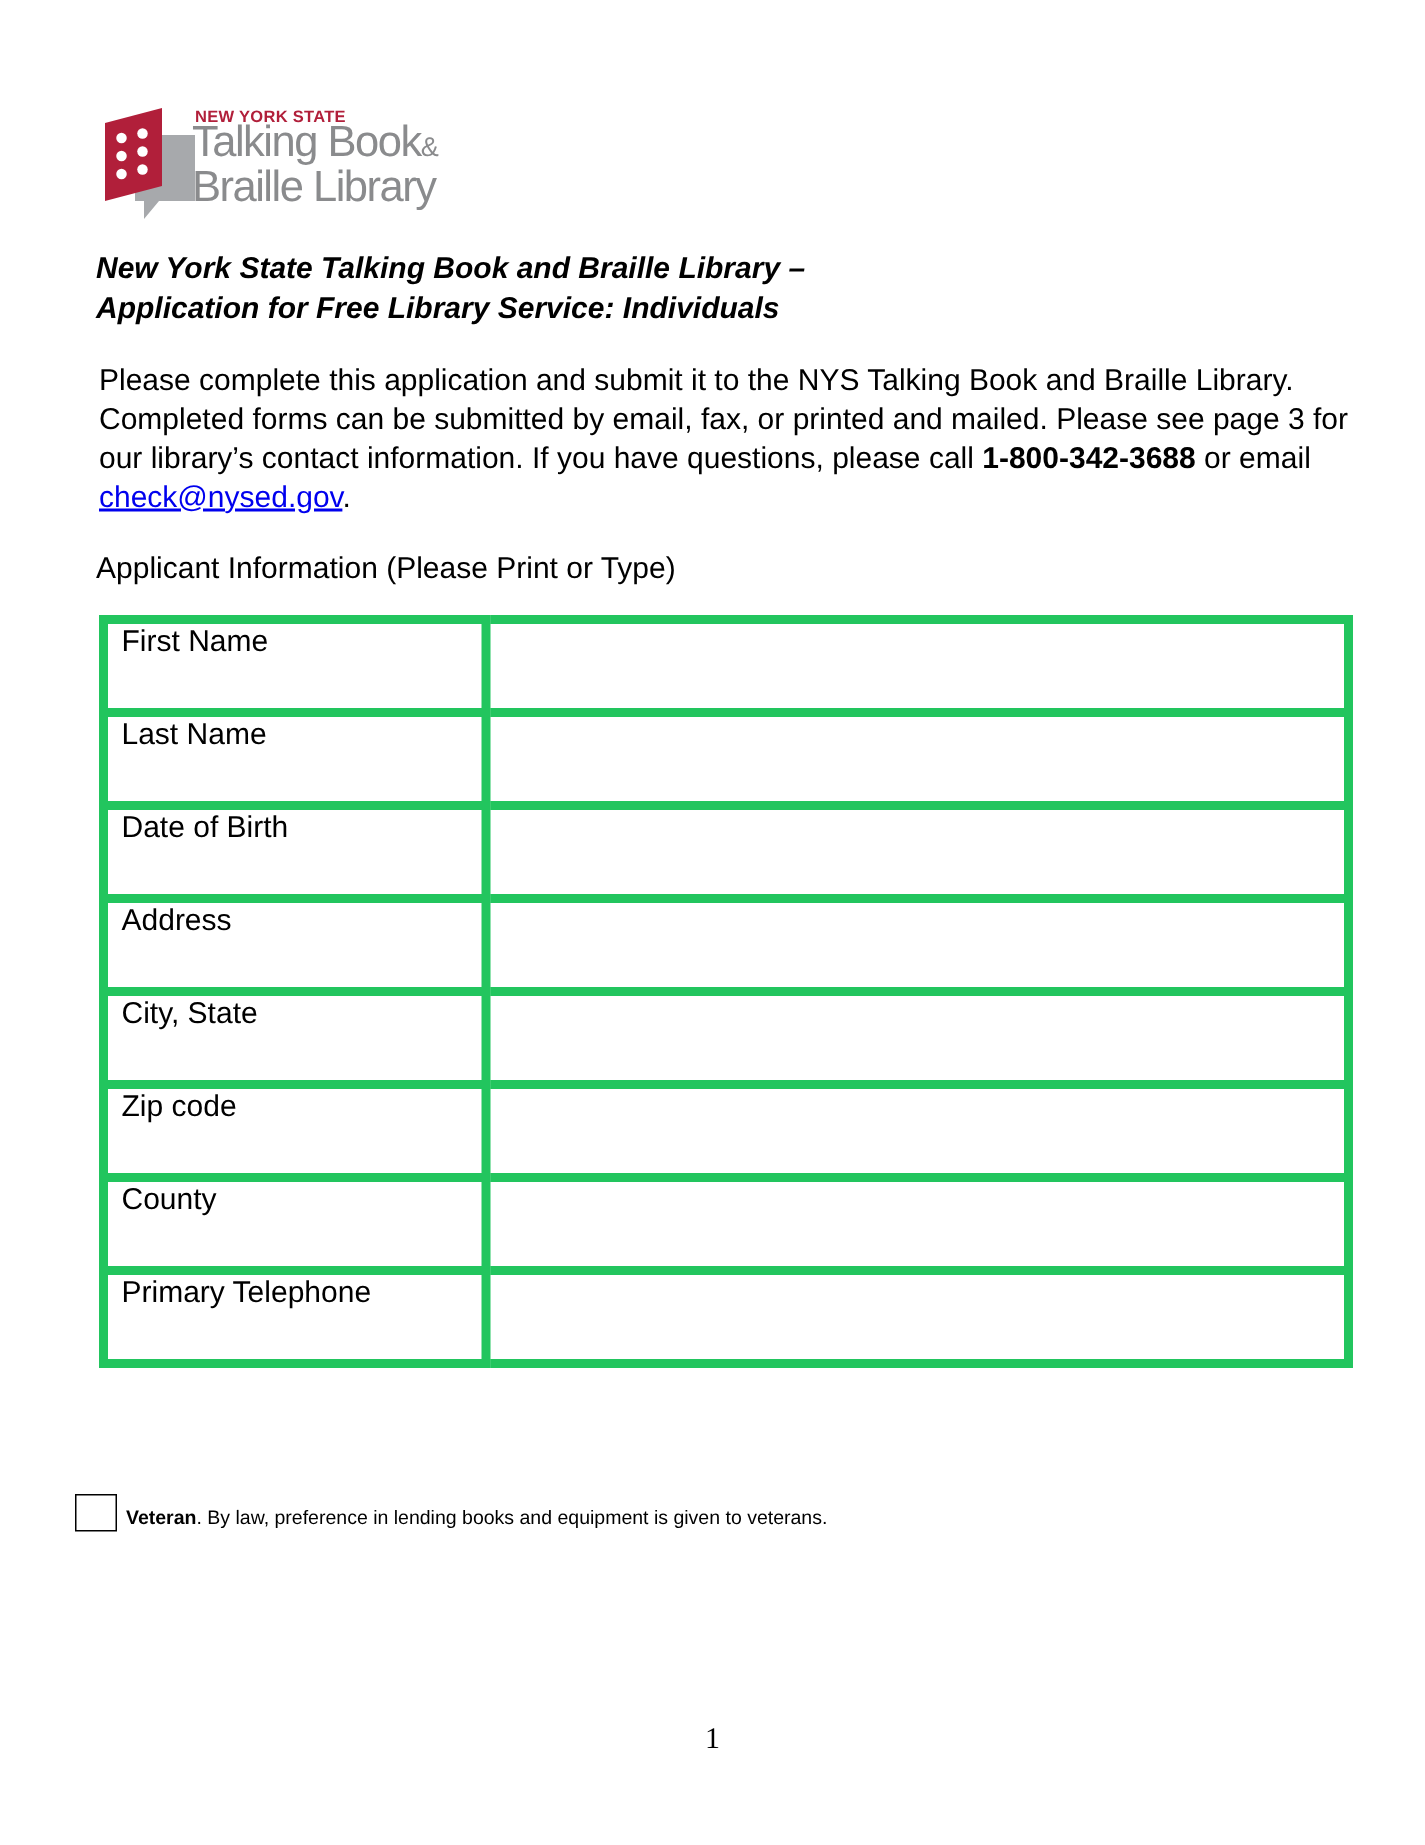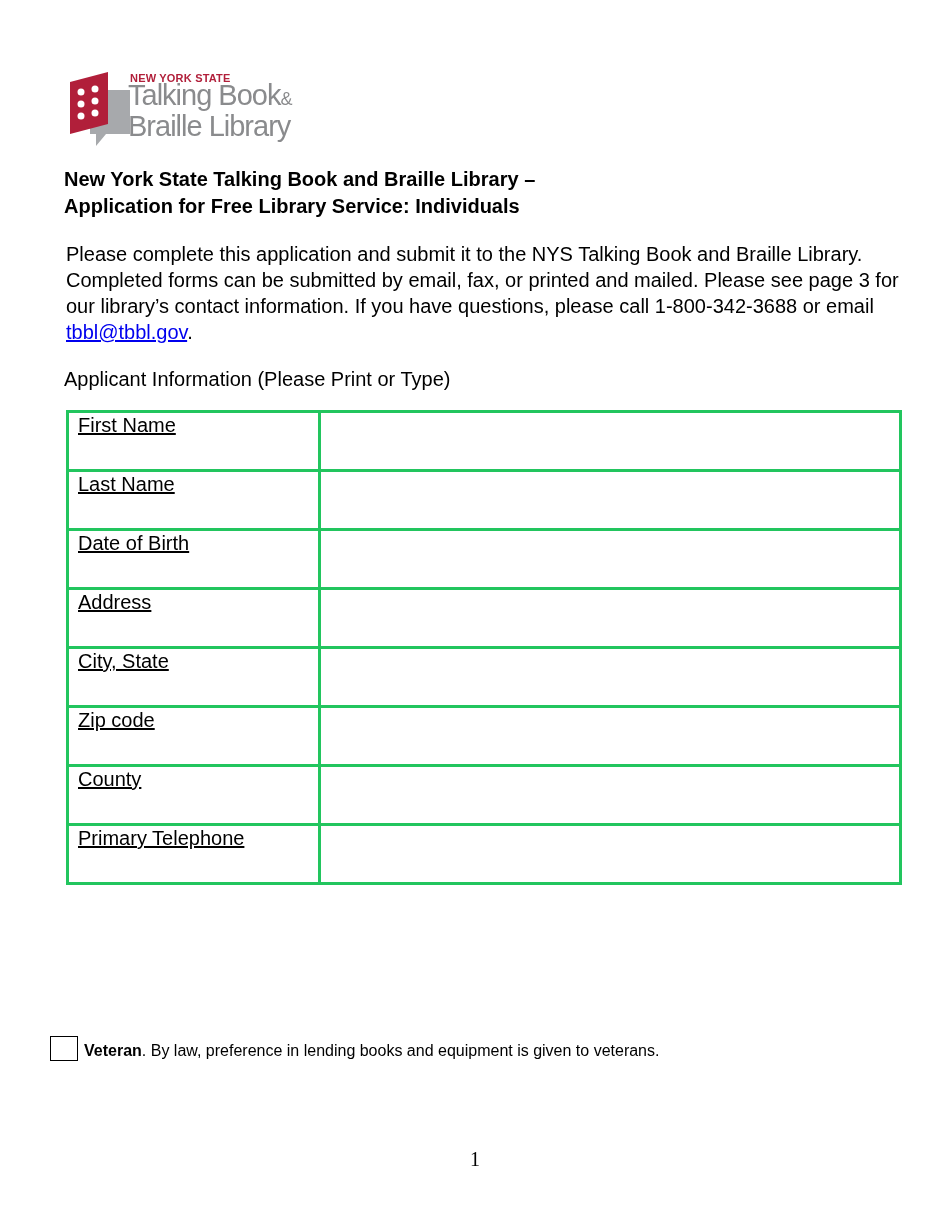--- a/index.html
+++ b/index.html
@@ -3,30 +3,30 @@
   <meta charset="utf-8">
   <style>
     html, body { margin:0; padding:0; background:#fff; }
     body { width:950px; height:1230px; position:relative; overflow:hidden;
            font-family:"Liberation Sans", sans-serif; color:#000; }
     .logo { position:absolute; left:70px; top:72px; width:260px; height:76px; }
     .logo-mark { position:absolute; left:0; top:0; width:60px; height:76px; }
     .logo-text-top { position:absolute; left:60px; top:0; font-size:11px; font-weight:bold; color:#b11f3a; letter-spacing:0.2px; }
     .logo-text-main { position:absolute; left:58px; top:10px; font-size:29px; line-height:27px; color:#8a8b8d; letter-spacing:-1px; white-space:nowrap; }
     .logo-amp { font-size:18px; }
-    .title { position:absolute; left:64px; top:166px; font-size:20px; font-weight:bold; line-height:27px; }
+    .title { position:absolute; left:64px; top:166px; font-size:20px; font-weight:bold; line-height:27px;font-style:italic; }
     .intro { position:absolute; left:66px; top:241px; width:840px; font-size:20px; line-height:26px; }
-    .intro b { font-weight:normal;margin-top:36px; }
+    .intro b { font-weight:bold;margin-top:36px; }
     .intro a { color:#0000ee; text-decoration:underline; }
     .section-heading { position:absolute; left:64px; top:368px; font-size:20px; font-weight:normal; }
     table.form { position:absolute; left:66px; top:410px; width:836px; border-collapse:collapse; }
-    table.form td { border:3px solid #22c55e; height:55px; vertical-align:top; padding:0; font-size:20px;text-decoration:underline; }
+    table.form td { border:6px solid #22c55e; height:55px; vertical-align:top; padding:0; font-size:20px; }
     table.form td.label { width:240px; padding:1px 0 0 9px; }
     .field-input { width:100%; height:55px; border:none; outline:none; background:transparent; font-family:"Liberation Sans", sans-serif; font-size:18px; padding:0 8px; box-sizing:border-box; }
-    .veteran { position:absolute; left:50px; top:996px; font-size:16px; line-height:26px; width:880px;margin-top:40px; }
+    .veteran { position:absolute; left:50px; top:996px; font-size:13px; line-height:26px; width:880px; }
     .checkbox { display:inline-block; width:28px; height:25px; border:1.5px solid #000; box-sizing:border-box; vertical-align:-5px; margin-right:6px; cursor:pointer; }
     .veteran-line2 { padding-left:13px; }
     .page-num { position:absolute; left:0; width:950px; top:1148px; text-align:center; font-family:"Liberation Serif", serif; font-size:20px; }
   </style>
 </head>
 <body>
 
 <div class="logo">
   <svg class="logo-mark" viewBox="0 0 60 76">
     <polygon points="20,18 60,18 60,62 36,62 26,74 26,62 20,62" fill="#a7a9ac"></polygon>
@@ -43,21 +43,21 @@
     <span>Talking Book</span><span class="logo-amp">&amp;</span><br>
     <span>Braille Library</span>
   </div>
 </div>
 
 <div class="title">
   <div>New York State Talking Book and Braille Library –</div>
   <div>Application for Free Library Service: Individuals</div>
 </div>
 
-<div class="intro"><span>Please complete this application and submit it to the NYS Talking Book and Braille Library. Completed forms can be submitted by email, fax, or printed and mailed. Please see page 3 for our library’s contact information. If you have questions, please call </span><b>1-800-342-3688</b><span> or email </span><a href="#">tbbl@tbbl.gov</a><span>.</span></div>
+<div class="intro"><span>Please complete this application and submit it to the NYS Talking Book and Braille Library. Completed forms can be submitted by email, fax, or printed and mailed. Please see page 3 for our library’s contact information. If you have questions, please call </span><b>1-800-342-3688</b><span> or email </span><a href="#">check@nysed.gov</a><span>.</span></div>
 
 <div class="section-heading">Applicant Information (Please Print or Type)</div>
 
 <table class="form">
   <tbody id="form-body">
       <tr>
         <td class="label">First Name</td>
         <td><input class="field-input" type="text" value="" style=""></td>
       </tr>
       <tr>

